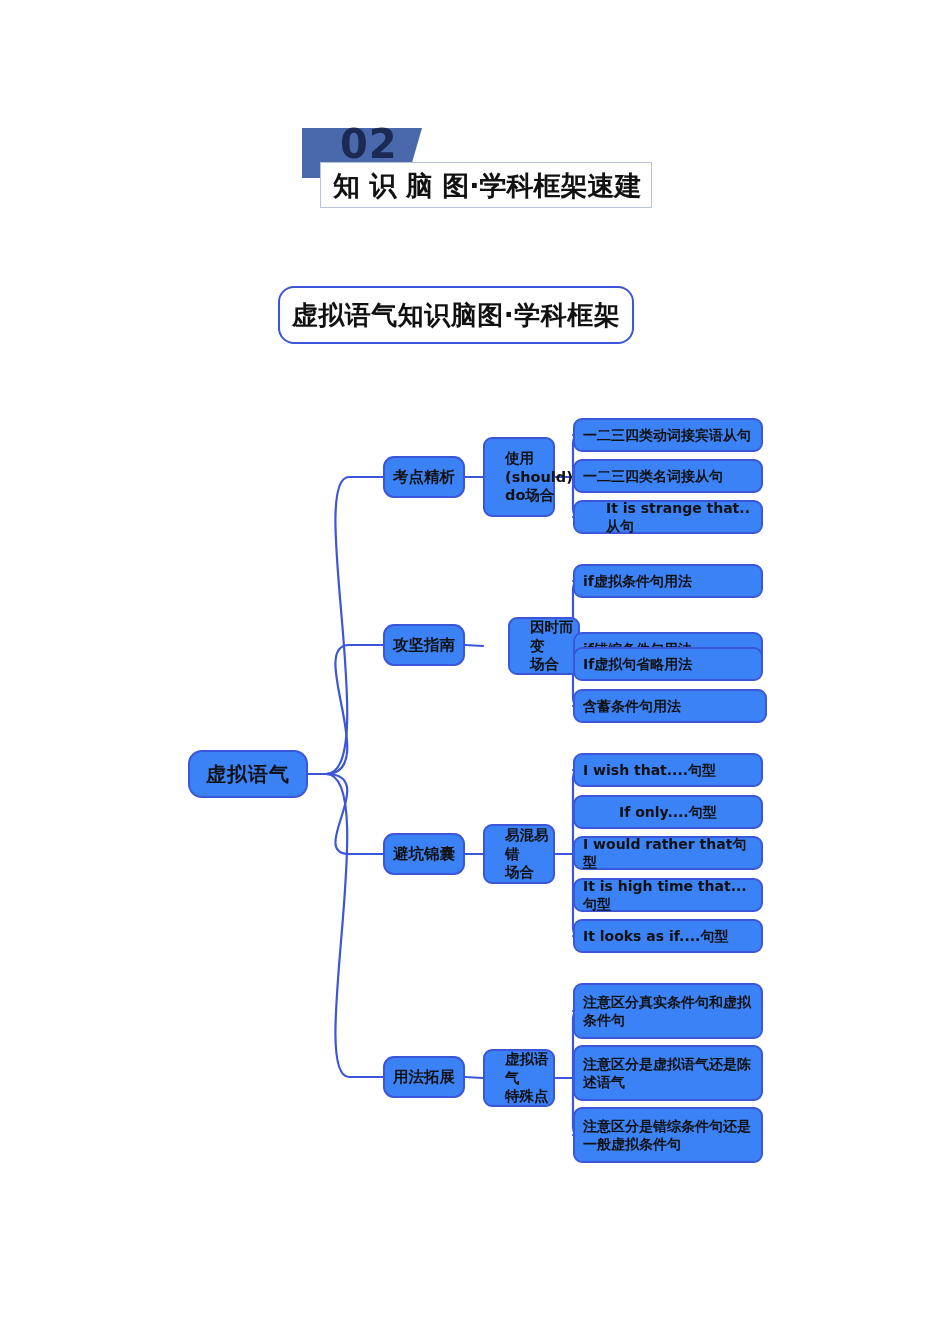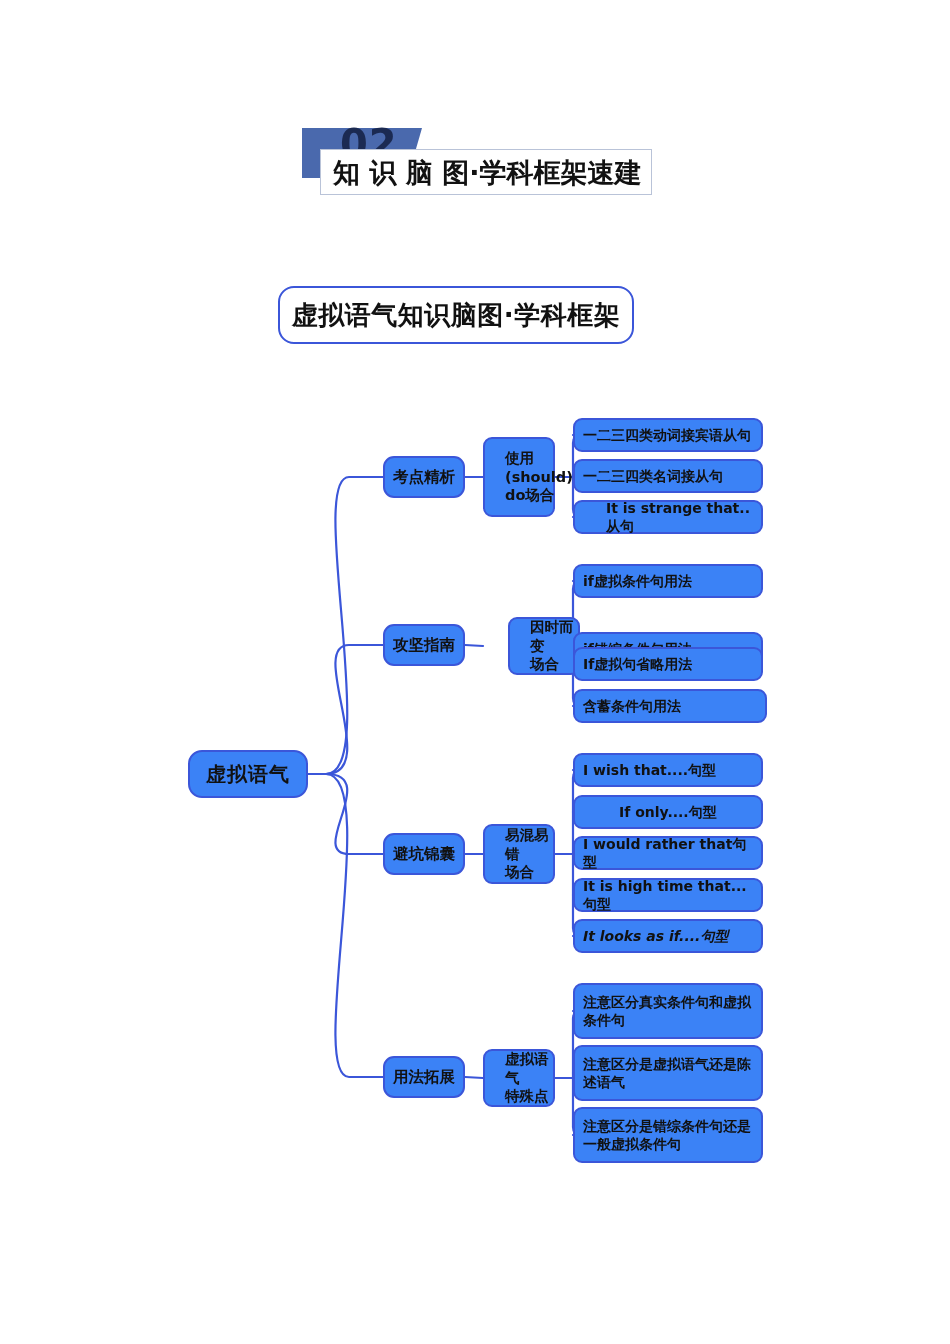--- a/index.html
+++ b/index.html
@@ -40,21 +40,21 @@
     font-size: 40px;
     font-weight: 700;
     color: #1b2a52;
     letter-spacing: 1px;
     line-height: 1;
     font-family: "DejaVu Sans", sans-serif;
   }
   #header-bar {
     position: absolute;
     left: 18px;
-    top: 21px;
+    top: 34px;
     width: 332px;
     height: 46px;
     background: #ffffff;
     border: 1.5px solid #b9c3d8;
     box-sizing: border-box;
     text-align: right;
   }
   #header-bar-text {
     position: absolute;
     left: 12px;
@@ -262,21 +262,21 @@
       </div>
       <div class="node leaf" style="left: 573px; top: 795px; width: 190px; height: 34px; padding-left: 44px;">
         <span class="node-text">If only....句型</span>
       </div>
       <div class="node leaf" style="left: 573px; top: 836px; width: 190px; height: 34px;">
         <span class="node-text">I would rather that句型</span>
       </div>
       <div class="node leaf" style="left: 573px; top: 878px; width: 190px; height: 34px;">
         <span class="node-text">It is high time that...句型</span>
       </div>
-      <div class="node leaf" style="left: 573px; top: 919px; width: 190px; height: 34px; font-style: italic;">
+      <div class="node leaf" style="left: 573px; top: 919px; width: 190px; height: 34px;">
         <span class="node-text">It looks as if....句型</span>
       </div>
       <div class="node branch" style="left: 383px; top: 1056px; width: 82px; height: 42px;">
         <span class="node-text">用法拓展</span>
       </div>
       <div class="node mid" style="left: 483px; top: 1049px; width: 72px; height: 58px;">
         <span class="node-text">虚拟语气
 特殊点</span>
       </div>
       <div class="node leaf" style="left: 573px; top: 983px; width: 190px; height: 56px;">

